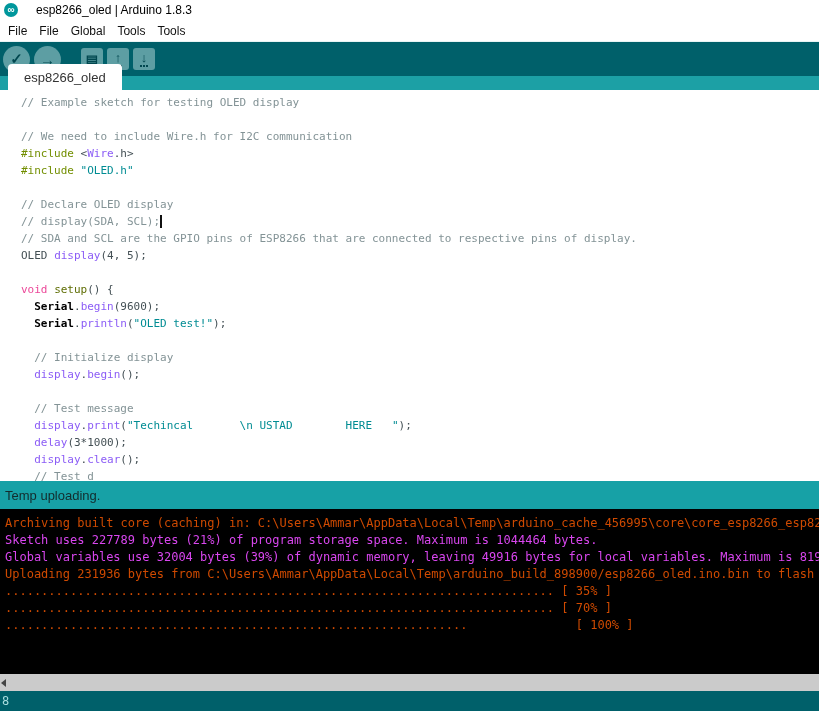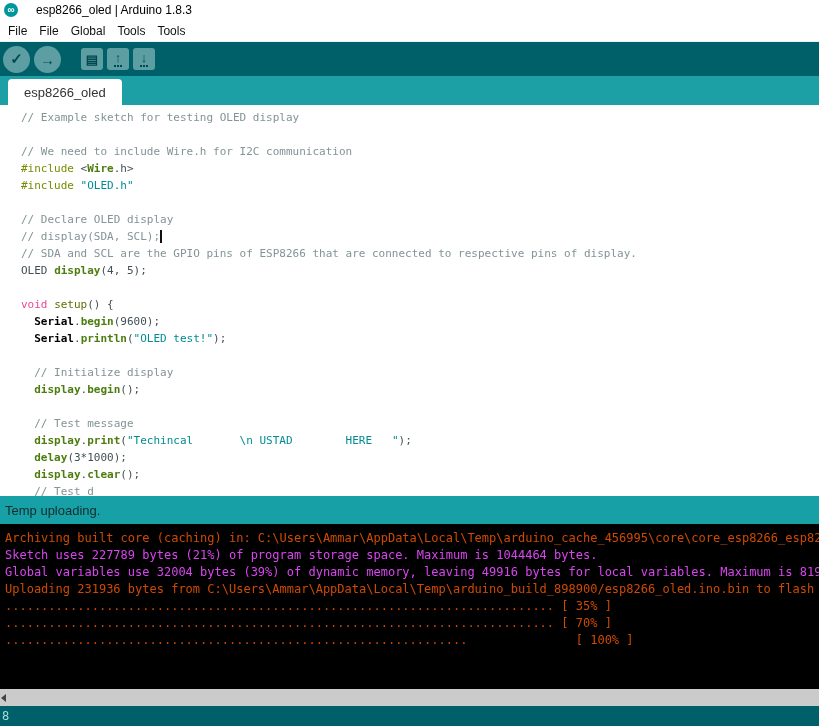--- a/index.html
+++ b/index.html
@@ -17,33 +17,33 @@
   .menu-item{font-size:12px;color:#111;padding:2px 6px;cursor:default;}
   
   .toolbar{height:35px;background:#00606A;display:flex;align-items:center;padding-left:3px;border-top:1px solid #e8f4f4;box-sizing:border-box;}
   .tb-circle{width:27px;height:27px;border-radius:50%;background:#5D9EA3;color:#00474F;
     display:flex;align-items:center;justify-content:center;font-size:15px;font-weight:bold;margin-right:4px;}
   .tb-square{width:22px;height:22px;border-radius:3px;background:#5D9EA3;color:#00474F;
     display:flex;flex-direction:column;align-items:center;justify-content:center;font-size:13px;font-weight:bold;margin-right:4px;}
   .tb-square.first{margin-left:16px;}
   .tray{border-bottom:2px dotted #00474F;line-height:12px;padding:0 1px 1px 1px;}
   
-  .tabstrip{height:29px;background:#1CA0A5;display:flex;align-items:flex-end;padding-left:8px;}
+  .tabstrip{height:14px;background:#1CA0A5;display:flex;align-items:flex-end;padding-left:8px;}
   .tab{height:26px;background:#ffffff;border-radius:4px 4px 0 0;padding:0 16px;
     display:flex;align-items:center;font-size:13px;color:#333;}
   
   .editor{height:391px;background:#ffffff;overflow:hidden;padding:4px 0 0 21px;box-sizing:border-box;
     font-family:"DejaVu Sans Mono",monospace;font-size:11px;line-height:17px;white-space:pre;cursor:text;}
   .code-line{height:17px;}
   .tok-c{color:#839396;}
   .tok-d{color:#434F54;}
   .tok-k{color:#ec4899;}
   .tok-i{color:#728E00;}
   .tok-u{color:#5E6D03;}
-  .tok-f{color:#4d7c0f;font-weight:bold;}
+  .tok-f{color:#8b5cf6;}
   .tok-b{color:#000000;font-weight:bold;}
   .tok-s{color:#008C93;}
   .caret{display:inline-block;width:2px;height:13px;background:#111;vertical-align:text-bottom;}
   
   .statusbar{height:28px;background:#17A1A6;display:flex;align-items:center;padding-left:5px;}
   .statusbar .msg{font-size:13px;color:#132C2D;}
   
   .console{height:165px;background:#000000;overflow:hidden;padding:6px 0 0 5px;box-sizing:border-box;
     font-family:"DejaVu Sans Mono",monospace;font-size:12px;line-height:17px;white-space:pre;}
   .console-line{height:17px;overflow:hidden;}

